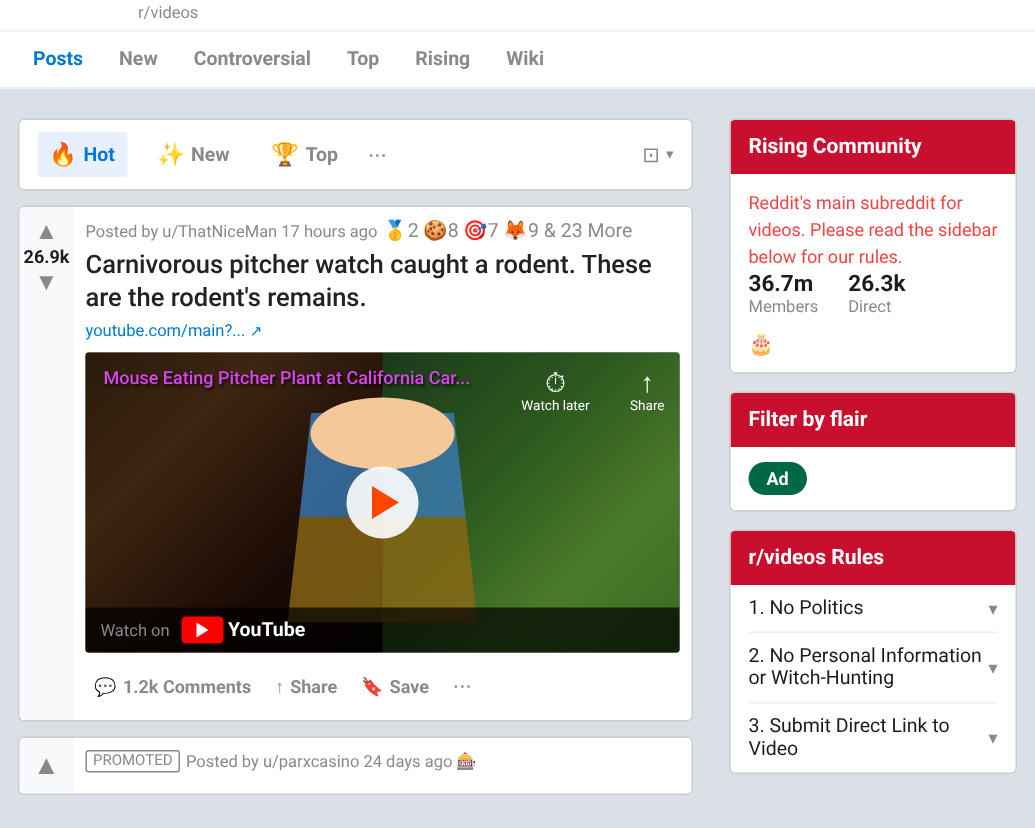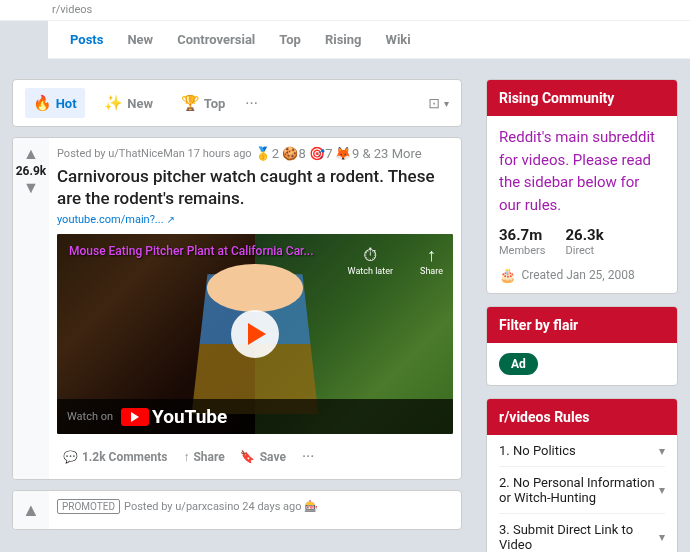--- a/index.html
+++ b/index.html
@@ -4,21 +4,21 @@
   <style>
     * { box-sizing: border-box; margin: 0; padding: 0; }
     body { font-family: -apple-system, BlinkMacSystemFont, 'Segoe UI', Roboto, sans-serif; background: #dae0e6; font-size: 14px; width: 690px; height: 552px; overflow: hidden; }
     .logo-area { display: flex; align-items: center; gap: 8px; margin-right: 16px; }
     .logo-circle { width: 32px; height: 32px; background: #ff4500; border-radius: 50%; display: flex; align-items: center; justify-content: center; flex-shrink: 0; }
     .logo-circle svg { width: 20px; height: 20px; }
     .subreddit-name { font-weight: 700; font-size: 16px; color: #1c1c1c; }
     .join-btn { background: #ff4500; color: white; border: none; border-radius: 20px; padding: 5px 16px; font-weight: 700; font-size: 13px; cursor: pointer; }
 
     
-    .nav-tabs { background: white; display: flex; align-items: center; padding: 0 12px; border-bottom: 1px solid #edeff1; height: 38px; gap: 4px; margin-left: 48px; }
+    .nav-tabs { background: white; display: flex; align-items: center; padding: 0 12px; border-bottom: 1px solid #edeff1; height: 38px; gap: 4px; }
     .nav-tab { padding: 6px 10px; font-size: 13px; font-weight: 700; color: #878a8c; cursor: pointer; border-radius: 2px; text-decoration: none; }
     .nav-tab.active { color: #0079d3; }
 
     
     .main-layout { display: flex; gap: 24px; padding: 20px 12px; align-items: flex-start; }
     .content-area { flex: 1; min-width: 0; }
     .sidebar { width: 192px; flex-shrink: 0; }
 
     
     .filter-bar { background: white; border-radius: 4px; padding: 8px 12px; display: flex; align-items: center; gap: 12px; margin-bottom: 10px; border: 1px solid #ccc; }
@@ -42,54 +42,54 @@
     .video-scene-right { position: absolute; right: 0; top: 0; width: 50%; height: 100%; background: linear-gradient(135deg, #1a3a1a 0%, #2d5a1e 40%, #4a7a2a 70%, #3a6a20 100%); }
     .video-overlay-text { position: absolute; top: 10px; left: 12px; color: #d946ef; font-size: 12px; font-weight: 500; z-index: 2; text-shadow: 1px 1px 2px rgba(0,0,0,0.8); }
     .play-btn { position: absolute; width: 48px; height: 48px; background: rgba(255,255,255,0.9); border-radius: 50%; display: flex; align-items: center; justify-content: center; z-index: 3; cursor: pointer; }
     .play-btn::after { content: ''; border-left: 18px solid #ff4500; border-top: 11px solid transparent; border-bottom: 11px solid transparent; margin-left: 4px; }
     .watch-later { position: absolute; top: 10px; right: 60px; color: white; font-size: 10px; text-align: center; z-index: 2; cursor: pointer; }
     .watch-share { position: absolute; top: 10px; right: 10px; color: white; font-size: 10px; text-align: center; z-index: 2; cursor: pointer; }
     .youtube-bar { position: absolute; bottom: 0; left: 0; right: 0; background: rgba(0,0,0,0.7); padding: 6px 10px; display: flex; align-items: center; gap: 8px; z-index: 2; }
     .yt-logo { display: flex; align-items: center; gap: 3px; }
     .yt-icon { width: 28px; height: 18px; background: red; border-radius: 3px; display: flex; align-items: center; justify-content: center; }
     .yt-icon::after { content: ''; border-left: 8px solid white; border-top: 5px solid transparent; border-bottom: 5px solid transparent; }
-    .yt-text { color: white; font-size: 19px; font-weight: 700; }
+    .yt-text { color: white; font-size: 13px; font-weight: 700; }
     .post-actions { display: flex; align-items: center; gap: 4px; }
     .action-btn { display: flex; align-items: center; gap: 4px; padding: 5px 6px; cursor: pointer; color: #878a8c; font-size: 12px; font-weight: 700; border-radius: 2px; }
     .action-dots { color: #878a8c; cursor: pointer; font-size: 16px; padding: 5px 6px; }
 
     
     .promoted-card { background: white; border-radius: 4px; border: 1px solid #ccc; display: flex; overflow: hidden; }
     .promoted-left { width: 36px; background: #f8f9fa; display: flex; flex-direction: column; align-items: center; padding: 8px 4px; flex-shrink: 0; }
     .promoted-body { flex: 1; padding: 8px; }
     .promoted-meta { font-size: 11px; color: #878a8c; margin-bottom: 4px; display: flex; align-items: center; gap: 4px; }
     .promoted-badge { font-size: 10px; color: #878a8c; border: 1px solid #878a8c; padding: 1px 4px; border-radius: 2px; }
 
     
     .sidebar-card { background: white; border-radius: 4px; border: 1px solid #ccc; margin-bottom: 12px; overflow: hidden; }
     .sidebar-card-header { background: #c8102e; color: white; padding: 10px 12px; font-size: 14px; font-weight: 700; }
     .sidebar-card-body { padding: 10px 12px; }
-    .about-desc { font-size: 15px; color: #a21caf; line-height: 1.5; margin-bottom: 10px; }
+    .about-desc { font-size: 12px; color: #ef4444; line-height: 1.5; }
     .about-stats { display: flex; gap: 20px; margin-bottom: 10px; }
     .stat-item { }
     .stat-number { font-size: 15px; font-weight: 700; color: #1c1c1c; }
     .stat-label { font-size: 11px; color: #878a8c; }
     .about-created { font-size: 12px; color: #878a8c; display: flex; align-items: center; gap: 5px; }
     .created-icon { font-size: 14px; }
 
     .flair-btn { background: #006747; color: white; border-radius: 20px; padding: 4px 12px; font-size: 12px; font-weight: 700; display: inline-block; cursor: pointer; }
 
     .rules-list { }
     .rule-item { display: flex; justify-content: space-between; align-items: center; padding: 8px 0; border-bottom: 1px solid #edeff1; font-size: 13px; color: #1c1c1c; cursor: pointer; }
     .rule-item:last-child { border-bottom: none; }
     .rule-chevron { color: #878a8c; font-size: 12px; }
 
     .header-wrapper { background: white; border-bottom: 1px solid #edeff1; }
     .header-row1 { display: flex; align-items: center; padding: 8px 12px 2px; }
-    .header-row2 { padding: 0 12px 4px; }
+    .header-row2 { padding: 0 28px 4px; margin-left: 24px; }
   </style>
 </head>
 <body>
 
 <div class="header-wrapper">
   <div class="header-row2">
     <span style="font-size:11px;color:#878a8c;padding-left:40px;">r/videos</span>
   </div>
 </div>
 
@@ -213,21 +213,20 @@
             <div class="stat-number">36.7m</div>
             <div class="stat-label">Members</div>
           </div>
           <div class="stat-item">
             <div class="stat-number">26.3k</div>
             <div class="stat-label">Direct</div>
           </div>
         </div>
         <div class="about-created">
           <span class="created-icon">🎂</span>
-          <span>Created Jan 25, 2008</span>
         </div>
       </div>
     </div>
 
     <div class="sidebar-card">
       <div class="sidebar-card-header">Filter by flair</div>
       <div class="sidebar-card-body">
         <span class="flair-btn">Ad</span>
       </div>
     </div>

